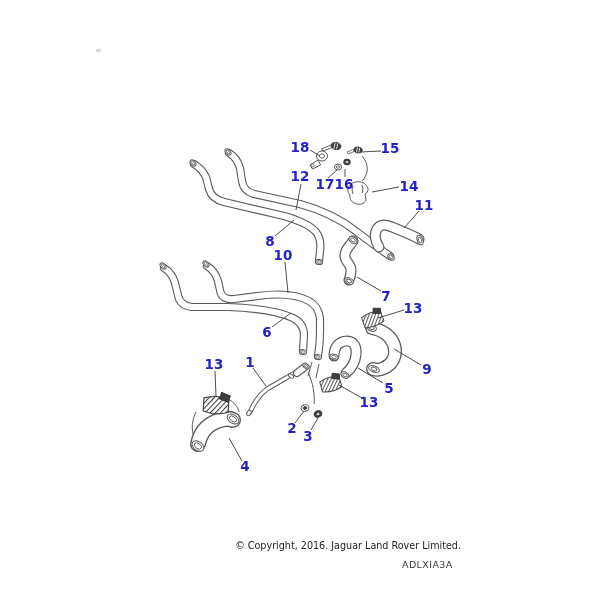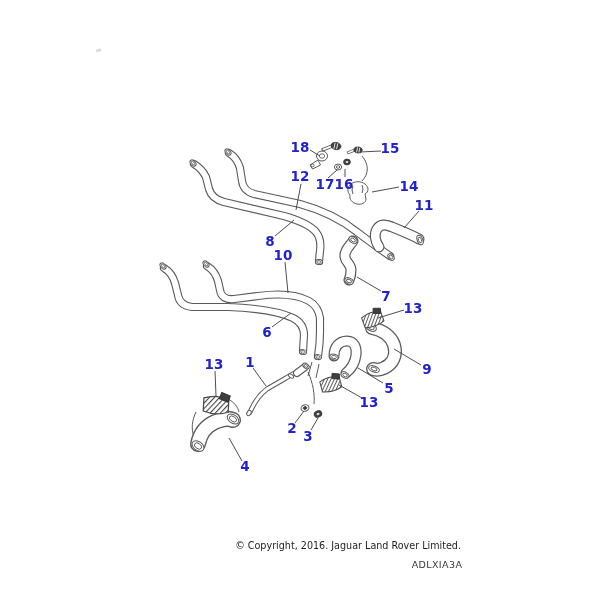--- a/index.html
+++ b/index.html
@@ -22,21 +22,21 @@
   .f-in {fill:none;stroke:#ffffff;stroke-width:5.8;stroke-linecap:round}
 
   .cap{fill:#ffffff;stroke:#5a5a5a;stroke-width:1}
   .cap-hole{fill:none;stroke:#5a5a5a;stroke-width:.9}
   .thin{fill:none;stroke:#5a5a5a;stroke-width:1}
   .dark{fill:#3f3f3f;stroke:#333333;stroke-width:.8}
   .clamp-body{fill:url(#hatch);stroke:#4a4a4a;stroke-width:1}
 
   .callout-num{font-family:"DejaVu Sans",sans-serif;font-weight:bold;font-size:13.5px;text-anchor:middle}
 
-  .footer-code{position:absolute;left:389px;top:559px;width:96px;text-align:center;
+  .footer-code{position:absolute;left:402px;top:559px;width:96px;
                font-size:9.5px;color:#3a3a3a;letter-spacing:.4px}
   .footer-copy{position:absolute;left:161px;top:540px;width:300px;text-align:right;
                font-size:9.6px;color:#1c1c1c}
 </style>
 </head>
 <body>
 
 <div class="stage">
 
   <svg class="diagram" width="600" height="600" viewBox="0 0 600 600">

